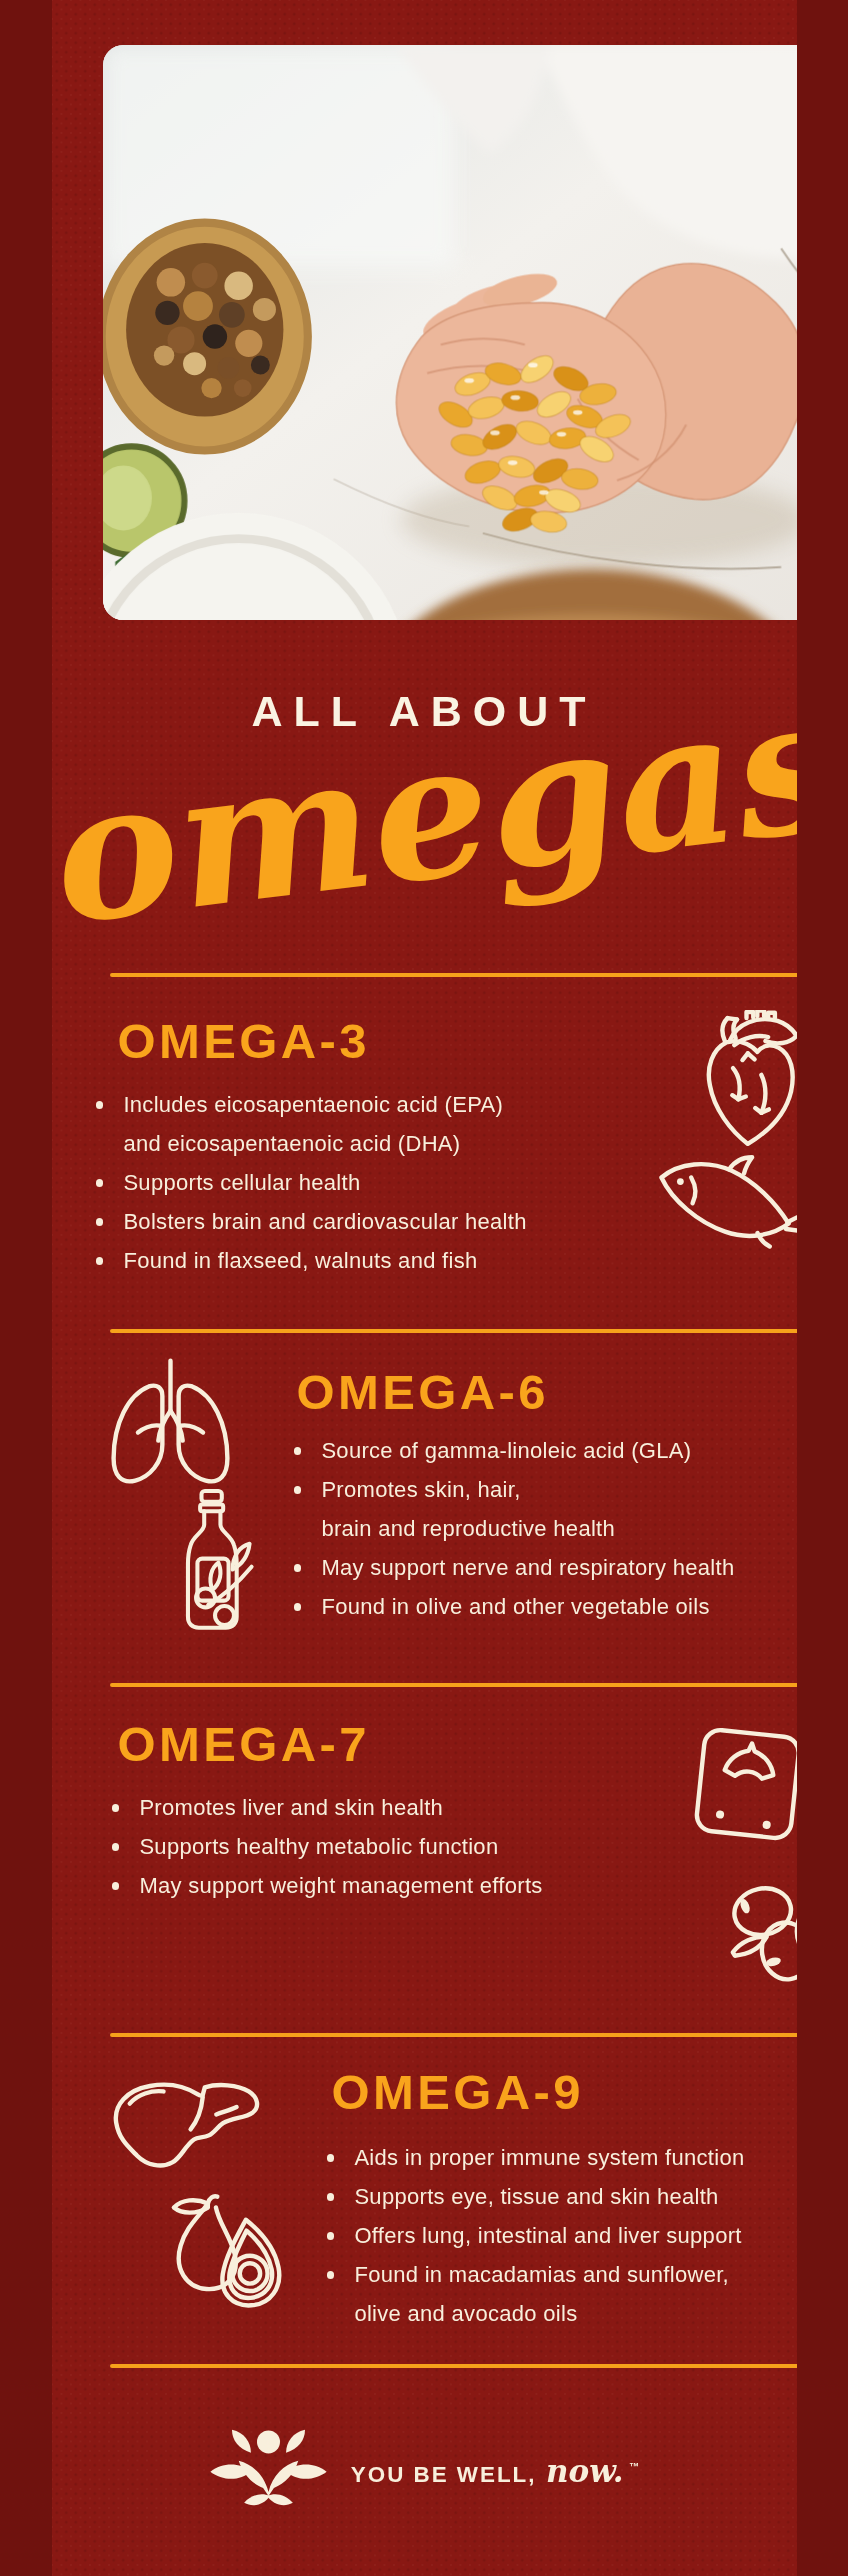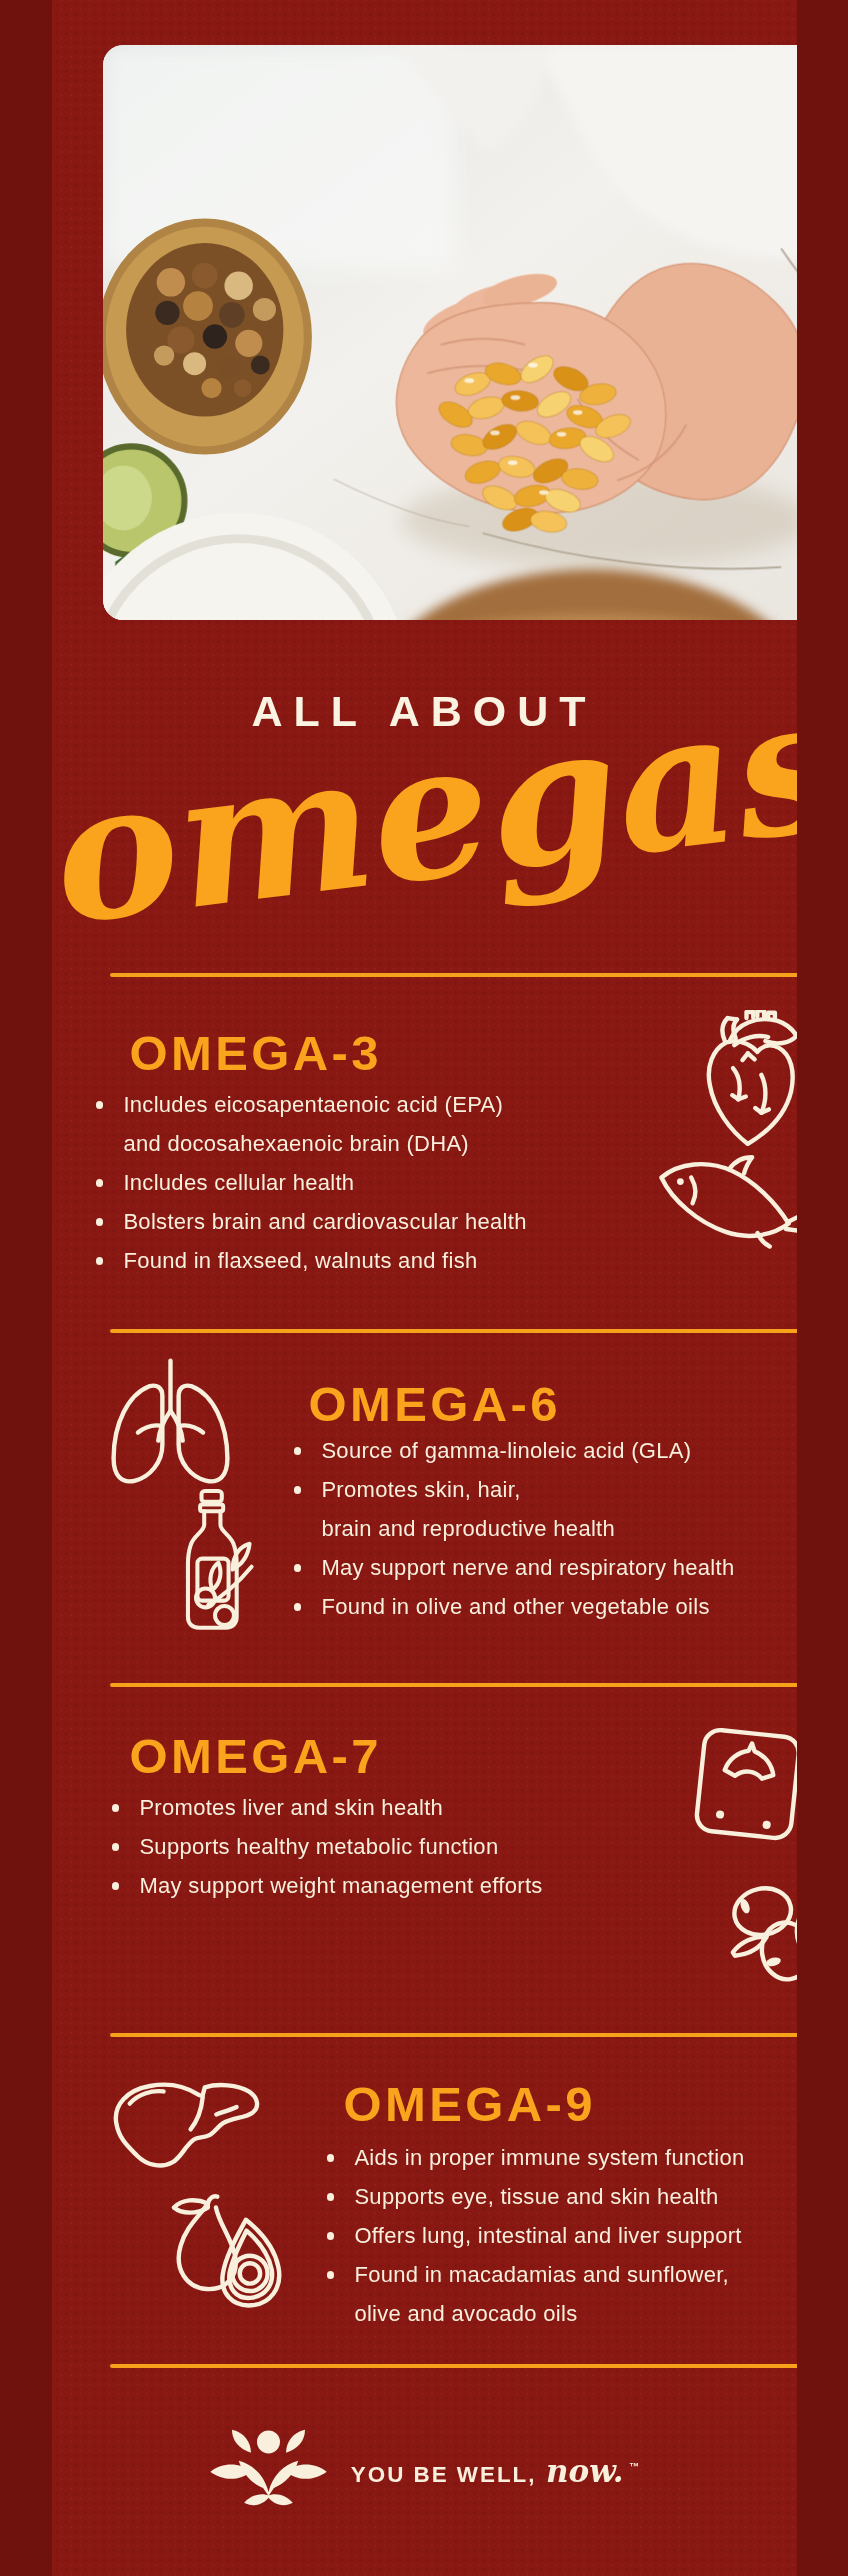--- a/index.html
+++ b/index.html
@@ -23,21 +23,21 @@
     color:#FAF3E2;font-size:43px;font-weight:bold;letter-spacing:11px;
   }
   .script-title{
     position:absolute;top:699px;left:0;width:100%;text-align:center;
     color:#F9A41C;font-family:"DejaVu Serif",serif;font-style:italic;font-weight:bold;
     font-size:185px;line-height:1.2;
   }
   .script-title span{display:inline-block;transform:rotate(-7deg);}
   .divider{position:absolute;left:58px;width:754px;height:4.1px;background:#F7A21B;border-radius:2px;}
   .sec-title{
-    position:absolute;margin:14px;font-size:49px;font-weight:bold;letter-spacing:3.4px;
+    position:absolute;margin:2px;font-size:49px;font-weight:bold;letter-spacing:3.4px;
     color:#F9A41C;line-height:1;white-space:nowrap;
   }
   .bullets{position:absolute;list-style:none;margin:0;padding:0;color:#F8EFDC;font-size:22px;letter-spacing:0.3px;}
   .bullets li{display:flex;align-items:flex-start;gap:20.4px;}
   .dot{flex:0 0 auto;width:7.5px;height:7.5px;border-radius:50%;background:#F8EFDC;margin-top:16.3px;}
   .bl div{line-height:39px;white-space:nowrap;}
   .icon{position:absolute;}
   .icon svg{display:block;width:100%;height:100%;}
   .footer{position:absolute;top:2427px;left:0;width:100%;display:flex;justify-content:center;}
   .footer-inner{display:flex;align-items:center;gap:23px;}
@@ -190,27 +190,27 @@
   <div class="script-title"><span>omegas</span></div>
 
   <div class="divider" style="top:973px"></div>
   <section>
     <h2 class="sec-title" style="left:64px;top:1015px">OMEGA-3</h2>
     <ul class="bullets" style="left:44px;top:1085px">
       <li>
           <span class="dot"></span>
         <div class="bl">
             <div>Includes eicosapentaenoic acid (EPA)</div>
-            <div>and docosahexaenoic brain (DHA)</div>
-          </div>
-        </li>
-      <li>
-          <span class="dot"></span>
-        <div class="bl">
-            <div>Includes cellular health</div>
+            <div>and eicosapentaenoic acid (DHA)</div>
+          </div>
+        </li>
+      <li>
+          <span class="dot"></span>
+        <div class="bl">
+            <div>Supports cellular health</div>
           </div>
         </li>
       <li>
           <span class="dot"></span>
         <div class="bl">
             <div>Bolsters brain and cardiovascular health</div>
           </div>
         </li>
       <li>
           <span class="dot"></span>

